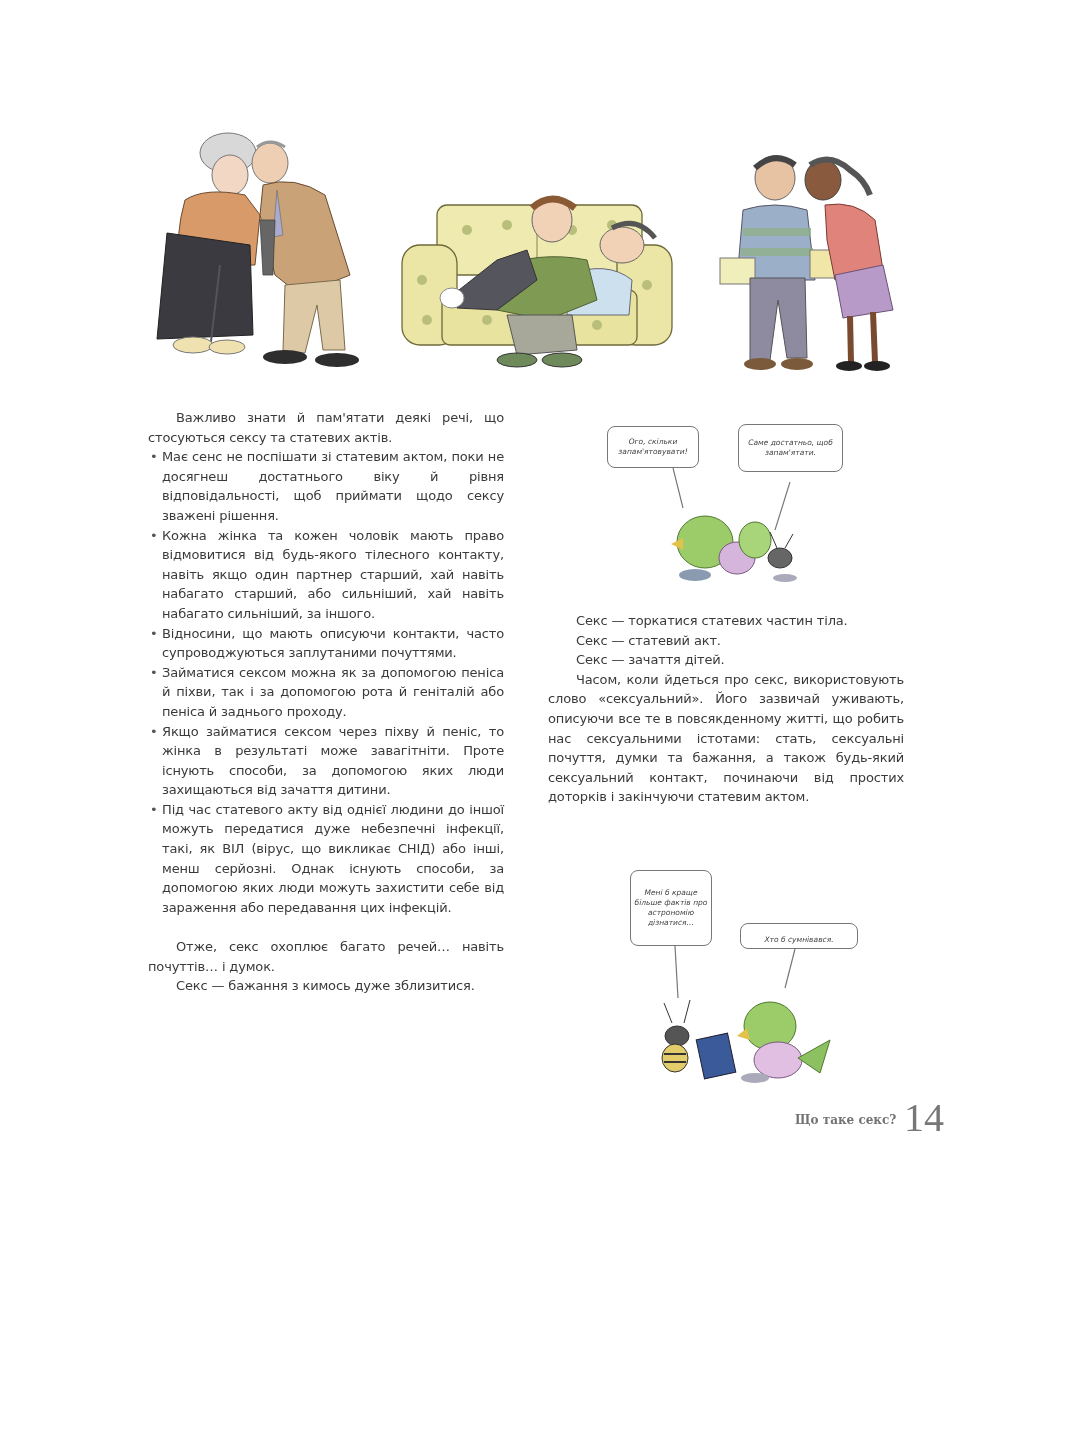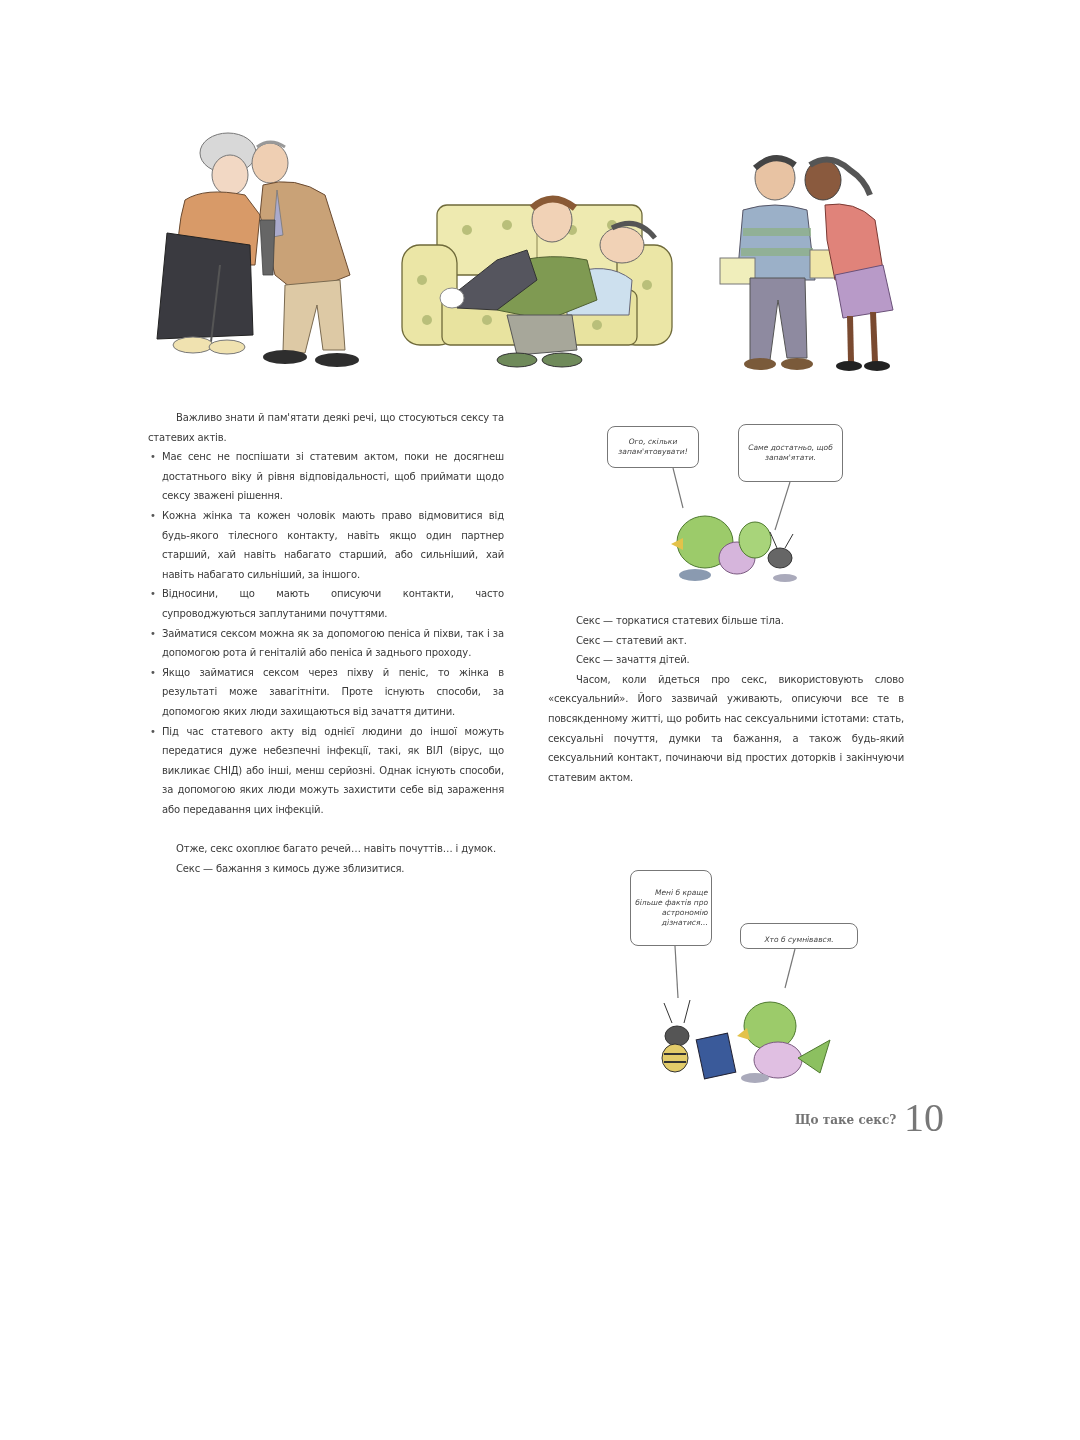--- a/index.html
+++ b/index.html
@@ -1,20 +1,20 @@
 <!DOCTYPE html>
 <html><head>
 <meta charset="utf-8">
 <style>
   html, body { margin: 0; padding: 0; background: #ffffff; }
   body { width: 1080px; height: 1440px; position: relative; overflow: hidden;
          font-family: "DejaVu Sans", "Liberation Sans", sans-serif; color: #3a3a3a; }
   .abs { position: absolute; }
   .illus { position: absolute; }
-  .col { position: absolute; font-size: 10px; line-height: 19.6px; letter-spacing: -0.15px; text-align: justify; }
+  .col { position: absolute; font-size: 13px; line-height: 19.6px; letter-spacing: -0.15px; text-align: justify; }
   .col p { margin: 0; }
   .indent { text-indent: 28px; }
   .bullet { position: relative; padding-left: 14px; }
   .bullet::before { content: "•"; position: absolute; left: 2px; top: 0; color: #555; }
   .gap { height: 19.6px; }
   .bubble { position: absolute; background: #fff; border: 1.3px solid #777; border-radius: 8px;
             font-family: "DejaVu Sans", sans-serif; font-style: italic; font-size: 7.5px; line-height: 10px;
             color: #444; text-align: center; display: flex; align-items: center; justify-content: center; padding: 3px; box-sizing: border-box; }
   .footer-title { position: absolute; left: 795px; top: 1113px; font-family: "DejaVu Serif", serif; font-weight: bold; font-size: 12px; color: #737373; }
   .footer-num { position: absolute; left: 904px; top: 1096px; font-family: "Liberation Serif", serif; font-size: 40px; color: #777; line-height: 44px; }
@@ -134,49 +134,49 @@
   <p class="bullet">Під час статевого акту від однієї людини до іншої можуть передатися дуже небезпечні інфекції, такі, як ВІЛ (вірус, що викликає СНІД) або інші, менш серйозні. Однак існують способи, за допомогою яких люди можуть захистити себе від зараження або передавання цих інфекцій.</p>
   <div class="gap"></div>
   <p class="indent">Отже, секс охоплює багато речей… навіть почуттів… і думок.</p>
   <p class="indent">Секс — бажання з кимось дуже зблизитися.</p>
 </div>
 
 <div class="abs" style="left:595px; top:420px; width:260px; height:170px;">
   <div class="bubble" style="left:12px; top:6px; width:92px; height:42px;">
     <span>Ого, скільки запам'ятовувати!</span>
   </div>
-  <div class="bubble" style="left:143px; top:4px; width:105px; height:58px;">
+  <div class="bubble" style="left:143px; top:4px; width:105px; height:48px;">
     <span>Саме достатньо, щоб запам'ятати.</span>
   </div>
   <svg class="abs" style="left:0; top:0;" width="260" height="170" viewBox="0 0 260 170">
     <line x1="78" y1="48" x2="88" y2="88" stroke="#777" stroke-width="1.2"></line>
     <line x1="195" y1="62" x2="180" y2="110" stroke="#777" stroke-width="1.2"></line>
 
     <ellipse cx="110" cy="122" rx="28" ry="26" fill="#9ccb6a" stroke="#4f7a30"></ellipse>
     <polygon points="88,118 76,124 88,130" fill="#e3c24a"></polygon>
     <ellipse cx="142" cy="138" rx="18" ry="16" fill="#d6b5dc" stroke="#7a5a80"></ellipse>
     <ellipse cx="160" cy="120" rx="16" ry="18" fill="#a8d47a" stroke="#4f7a30"></ellipse>
 
     <ellipse cx="185" cy="138" rx="12" ry="10" fill="#666" stroke="#333"></ellipse>
     <line x1="182" y1="128" x2="175" y2="112" stroke="#333"></line>
     <line x1="190" y1="128" x2="198" y2="114" stroke="#333"></line>
     <ellipse cx="100" cy="155" rx="16" ry="6" fill="#8a9ab0"></ellipse>
     <ellipse cx="190" cy="158" rx="12" ry="4" fill="#aab"></ellipse>
   </svg>
 </div>
 
 <div class="col" style="left:548px; top:611px; width:356px;">
-  <p class="indent">Секс — торкатися статевих більше тіла.</p>
+  <p class="indent">Секс — торкатися статевих частин тіла.</p>
   <p class="indent">Секс — статевий акт.</p>
   <p class="indent">Секс — зачаття дітей.</p>
   <p class="indent">Часом, коли йдеться про секс, використовують слово «сексуальний». Його зазвичай уживають, описуючи все те в повсякденному житті, що робить нас сексуальними істотами: стать, сексуальні почуття, думки та бажання, а також будь-який сексуальний контакт, починаючи від простих доторків і закінчуючи статевим актом.</p>
 </div>
 
 <div class="abs" style="left:620px; top:868px; width:250px; height:220px;">
-  <div class="bubble" style="left:10px; top:2px; width:82px; height:76px;text-align:right;">
+  <div class="bubble" style="left:10px; top:2px; width:82px; height:76px;">
     <span>Мені б краще більше фактів про астрономію дізнатися…</span>
   </div>
   <div class="bubble" style="left:120px; top:55px; width:118px; height:26px;align-items:flex-end;">
     <span>Хто б сумнівався.</span>
   </div>
   <svg class="abs" style="left:0; top:0;" width="250" height="220" viewBox="0 0 250 220">
     <line x1="55" y1="78" x2="58" y2="130" stroke="#777" stroke-width="1.2"></line>
     <line x1="175" y1="81" x2="165" y2="120" stroke="#777" stroke-width="1.2"></line>
 
     <line x1="52" y1="155" x2="44" y2="135" stroke="#333"></line>
@@ -190,13 +190,13 @@
 
     <ellipse cx="150" cy="158" rx="26" ry="24" fill="#9ccb6a" stroke="#4f7a30"></ellipse>
     <polygon points="127,160 117,168 130,172" fill="#e3c24a"></polygon>
     <ellipse cx="158" cy="192" rx="24" ry="18" fill="#e0bfe2" stroke="#7a5a80"></ellipse>
     <polygon points="178,190 210,172 200,205" fill="#8cc060" stroke="#4f7a30"></polygon>
     <ellipse cx="135" cy="210" rx="14" ry="5" fill="#aab"></ellipse>
   </svg>
 </div>
 
 <div class="footer-title">Що таке секс?</div>
-<div class="footer-num">10</div>
+<div class="footer-num">14</div>
 
 </body></html>

